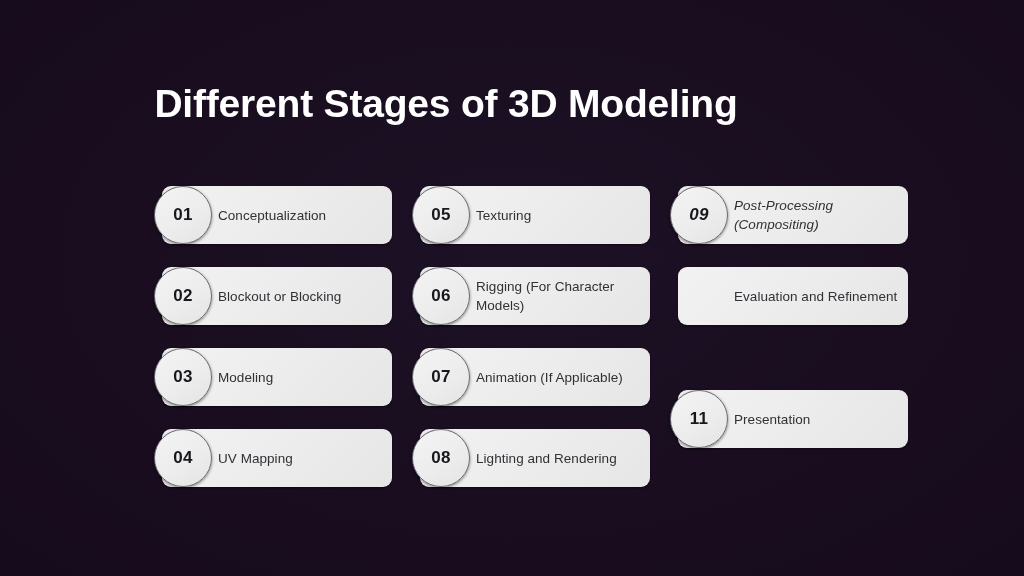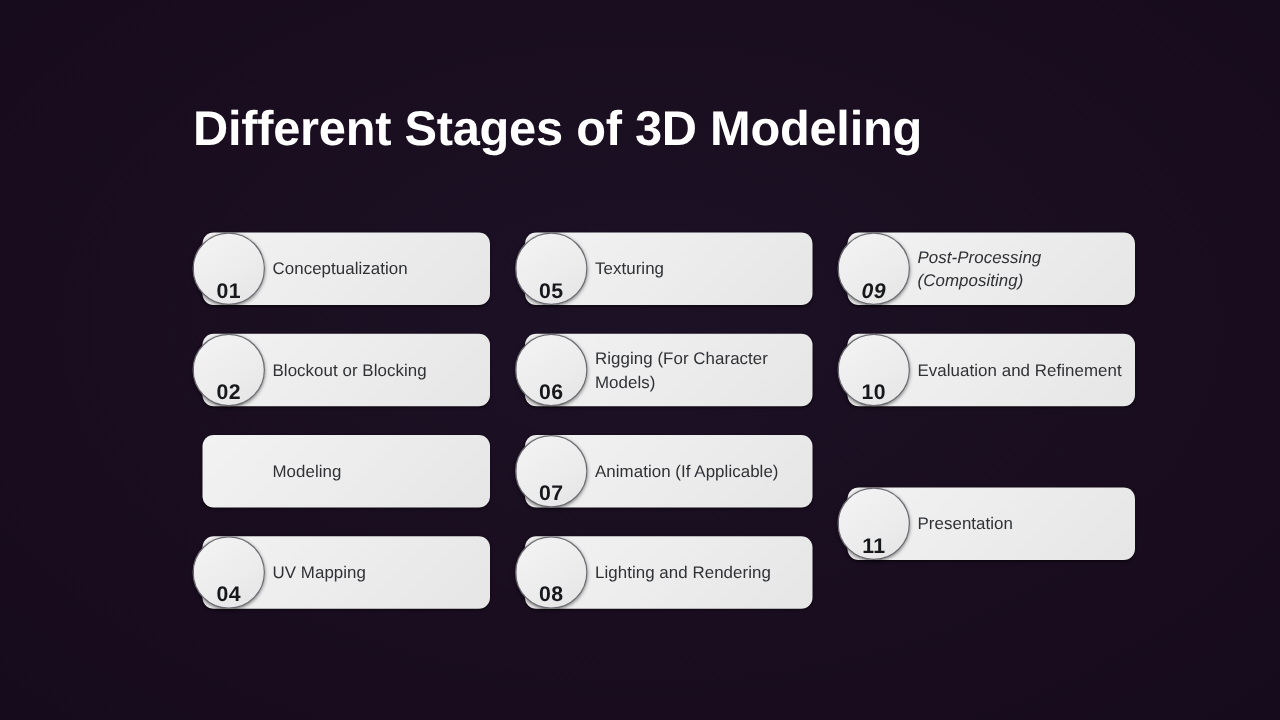--- a/index.html
+++ b/index.html
@@ -84,21 +84,21 @@
     left: 0;
     top: 0;
     width: 58px;
     height: 58px;
     border-radius: 50%;
     background: linear-gradient(145deg, #f4f4f4 0%, #ececec 60%, #e4e4e4 100%);
     border: 1.4px solid #6a6a70;
     box-sizing: border-box;
     box-shadow: 0 1px 3px rgba(0,0,0,0.5);
     display: flex;
-    align-items: flex-end;
+    align-items: center;
     justify-content: center;
     z-index: 2;
   }
 
   .card-number {
     color: #17181b;
     font-size: 17px;
     font-weight: bold;
     letter-spacing: 0.3px;
   }
@@ -123,20 +123,23 @@
     <div class="stage-card" style="grid-column:1; grid-row:2;">
       <div class="card-body"></div>
       <div class="card-number-badge">
         <span class="card-number">02</span>
       </div>
       <div class="card-label">Blockout or Blocking</div>
     </div>
 
     <div class="stage-card" style="grid-column:1; grid-row:3;">
       <div class="card-body"></div>
+      <div class="card-number-badge">
+        <span class="card-number">03</span>
+      </div>
       <div class="card-label">Modeling</div>
     </div>
 
     <div class="stage-card" style="grid-column:1; grid-row:4;">
       <div class="card-body"></div>
       <div class="card-number-badge">
         <span class="card-number">04</span>
       </div>
       <div class="card-label">UV Mapping</div>
     </div>
@@ -176,23 +179,20 @@
     <div class="stage-card" style="grid-column:3; grid-row:1;font-style:italic;">
       <div class="card-body"></div>
       <div class="card-number-badge">
         <span class="card-number">09</span>
       </div>
       <div class="card-label">Post-Processing (Compositing)</div>
     </div>
 
     <div class="stage-card" style="grid-column:3; grid-row:2;">
       <div class="card-body"></div>
-      <div class="card-number-badge">
-        <span class="card-number">10</span>
-      </div>
       <div class="card-label">Evaluation and Refinement</div>
     </div>
 
     <div class="stage-card" style="grid-column:3; grid-row:3;margin-top:42px;">
       <div class="card-body"></div>
       <div class="card-number-badge">
         <span class="card-number">11</span>
       </div>
       <div class="card-label">Presentation</div>
     </div>

